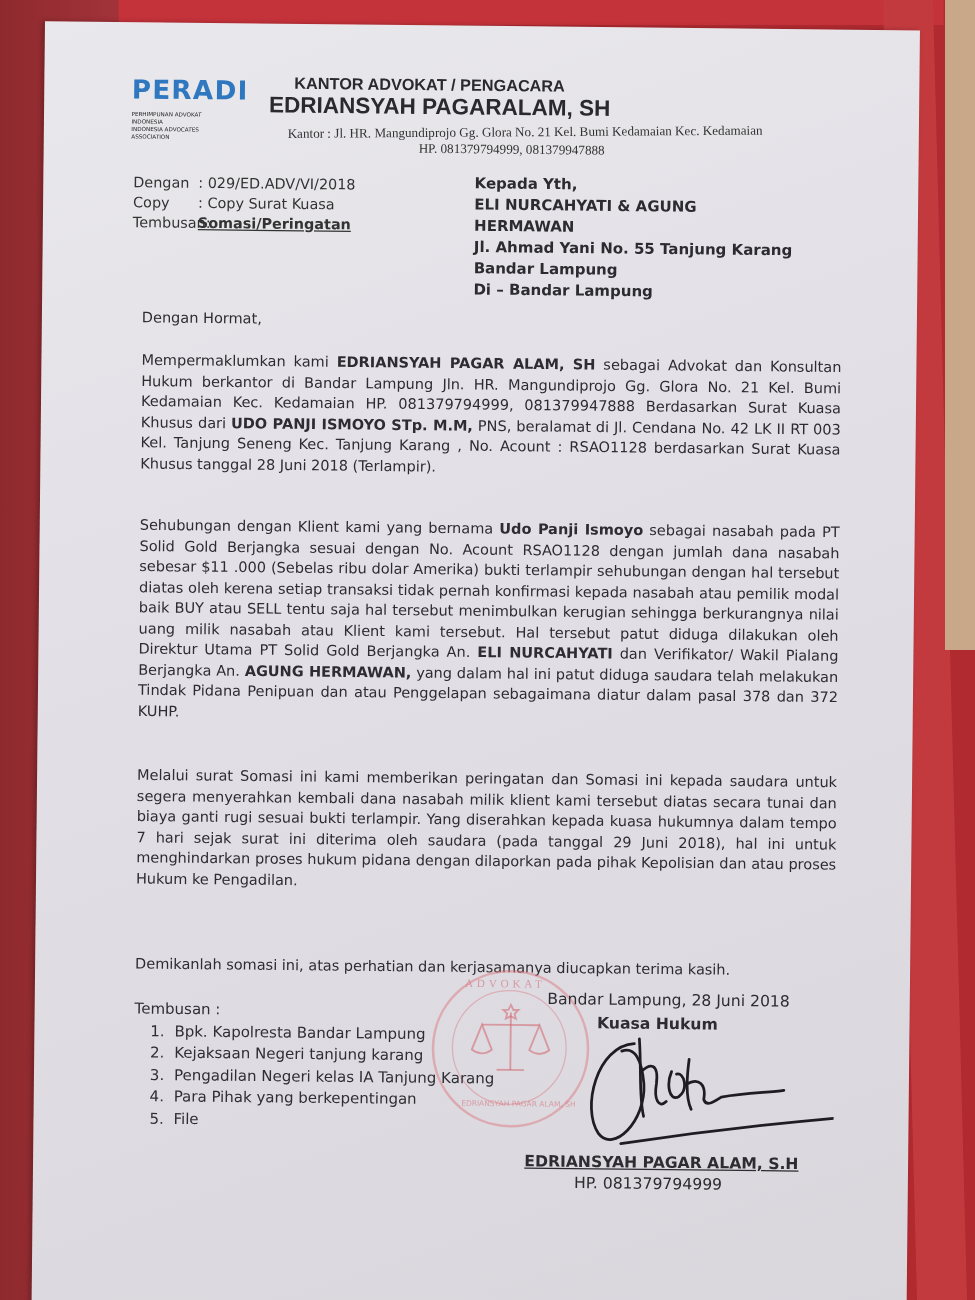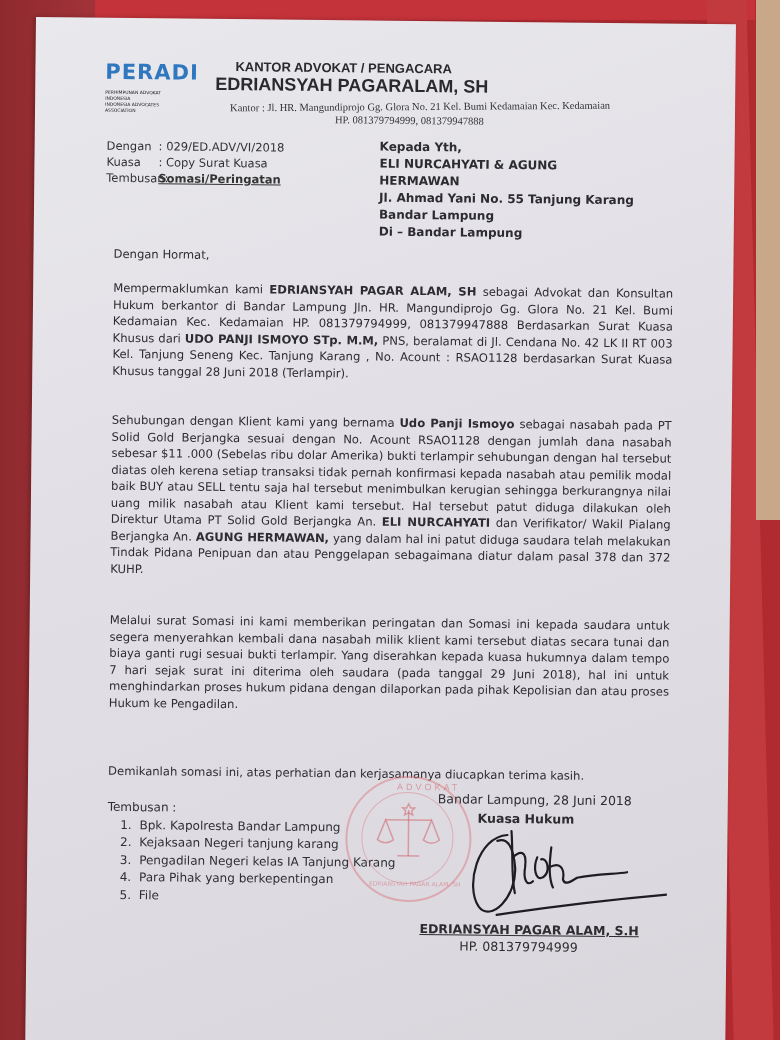--- a/index.html
+++ b/index.html
@@ -42,21 +42,21 @@
     .p3 { top: 594px; }
     .closing { top: 745px; }
     .body-text b { font-weight: bold; }
 
     .cc { position: absolute; left: 80px; top: 781px; font-family: "DejaVu Sans", sans-serif; font-size: 12px; line-height: 17.5px; color: #2f2e32; }
     .cc ol { margin: 0; padding-left: 28px; }
     .cc li { padding-left: 4px; }
 
     .stamp { position: absolute; left: 318px; top: 755px; width: 122px; height: 122px; border-radius: 50%; border: 2px solid rgba(220,110,120,0.45); }
     .stamp-inner { position: absolute; left: 14px; top: 14px; width: 90px; height: 90px; border-radius: 50%; border: 1px solid rgba(220,110,120,0.4); }
-    .stamp-top { position: absolute; left: 49px; top: 4px; font-size: 9px; color: rgba(210,100,110,0.55); letter-spacing: 3px; font-family: Liberation Sans, sans-serif; }
+    .stamp-top { position: absolute; left: 24px; top: 4px; font-size: 9px; color: rgba(210,100,110,0.55); letter-spacing: 3px; font-family: Liberation Serif, serif; }
     .stamp-bottom { position: absolute; left: 22px; top: 102px; font-size: 6px; color: rgba(210,100,110,0.5); font-family: "DejaVu Sans", sans-serif; }
     .stamp svg { position: absolute; left: 24px; top: 20px; }
 
     .sign-place { position: absolute; left: 410px; top: 770px; font-family: "DejaVu Sans", sans-serif; font-size: 12.5px; color: #2d2c30; }
     .sign-role { position: absolute; left: 450px; top: 789px; font-family: "DejaVu Sans", sans-serif; font-size: 12.5px; font-weight: bold; color: #2d2c30; }
     .signature { position: absolute; left: 440px; top: 805px; }
     .sign-name { position: absolute; left: 393px; top: 900px; font-family: "DejaVu Sans", sans-serif; font-size: 12.5px; font-weight: bold; text-decoration: underline; color: #2d2c30; }
     .sign-hp { position: absolute; left: 433px; top: 917px; font-family: "DejaVu Sans", sans-serif; font-size: 12.5px; color: #2d2c30; }
   </style>
 </head>
@@ -79,21 +79,21 @@
     <div class="lh-2">EDRIANSYAH PAGARALAM, SH</div>
     <div class="lh-3">Kantor : Jl. HR. Mangundiprojo Gg. Glora No. 21 Kel. Bumi Kedamaian Kec. Kedamaian</div>
     <div class="lh-4">HP. 081379794999, 081379947888</div>
   </div>
 
   <div class="meta">
     <div class="row">
       <span class="k" style="width:52px">Dengan</span><span>: 029/ED.ADV/VI/2018</span>
     </div>
     <div class="row">
-      <span class="k" style="width:52px">Kuasa</span><span>: Copy Surat Kuasa</span>
+      <span class="k" style="width:52px">Copy</span><span>: Copy Surat Kuasa</span>
     </div>
     <div class="row">
       <span class="k" style="width:52px">Tembusan:</span><span class="subject">Somasi/Peringatan</span>
     </div>
   </div>
 
   <div class="recipient">
     <div>Kepada Yth,</div>
     <div>ELI NURCAHYATI &amp; AGUNG</div>
     <div>HERMAWAN</div>

